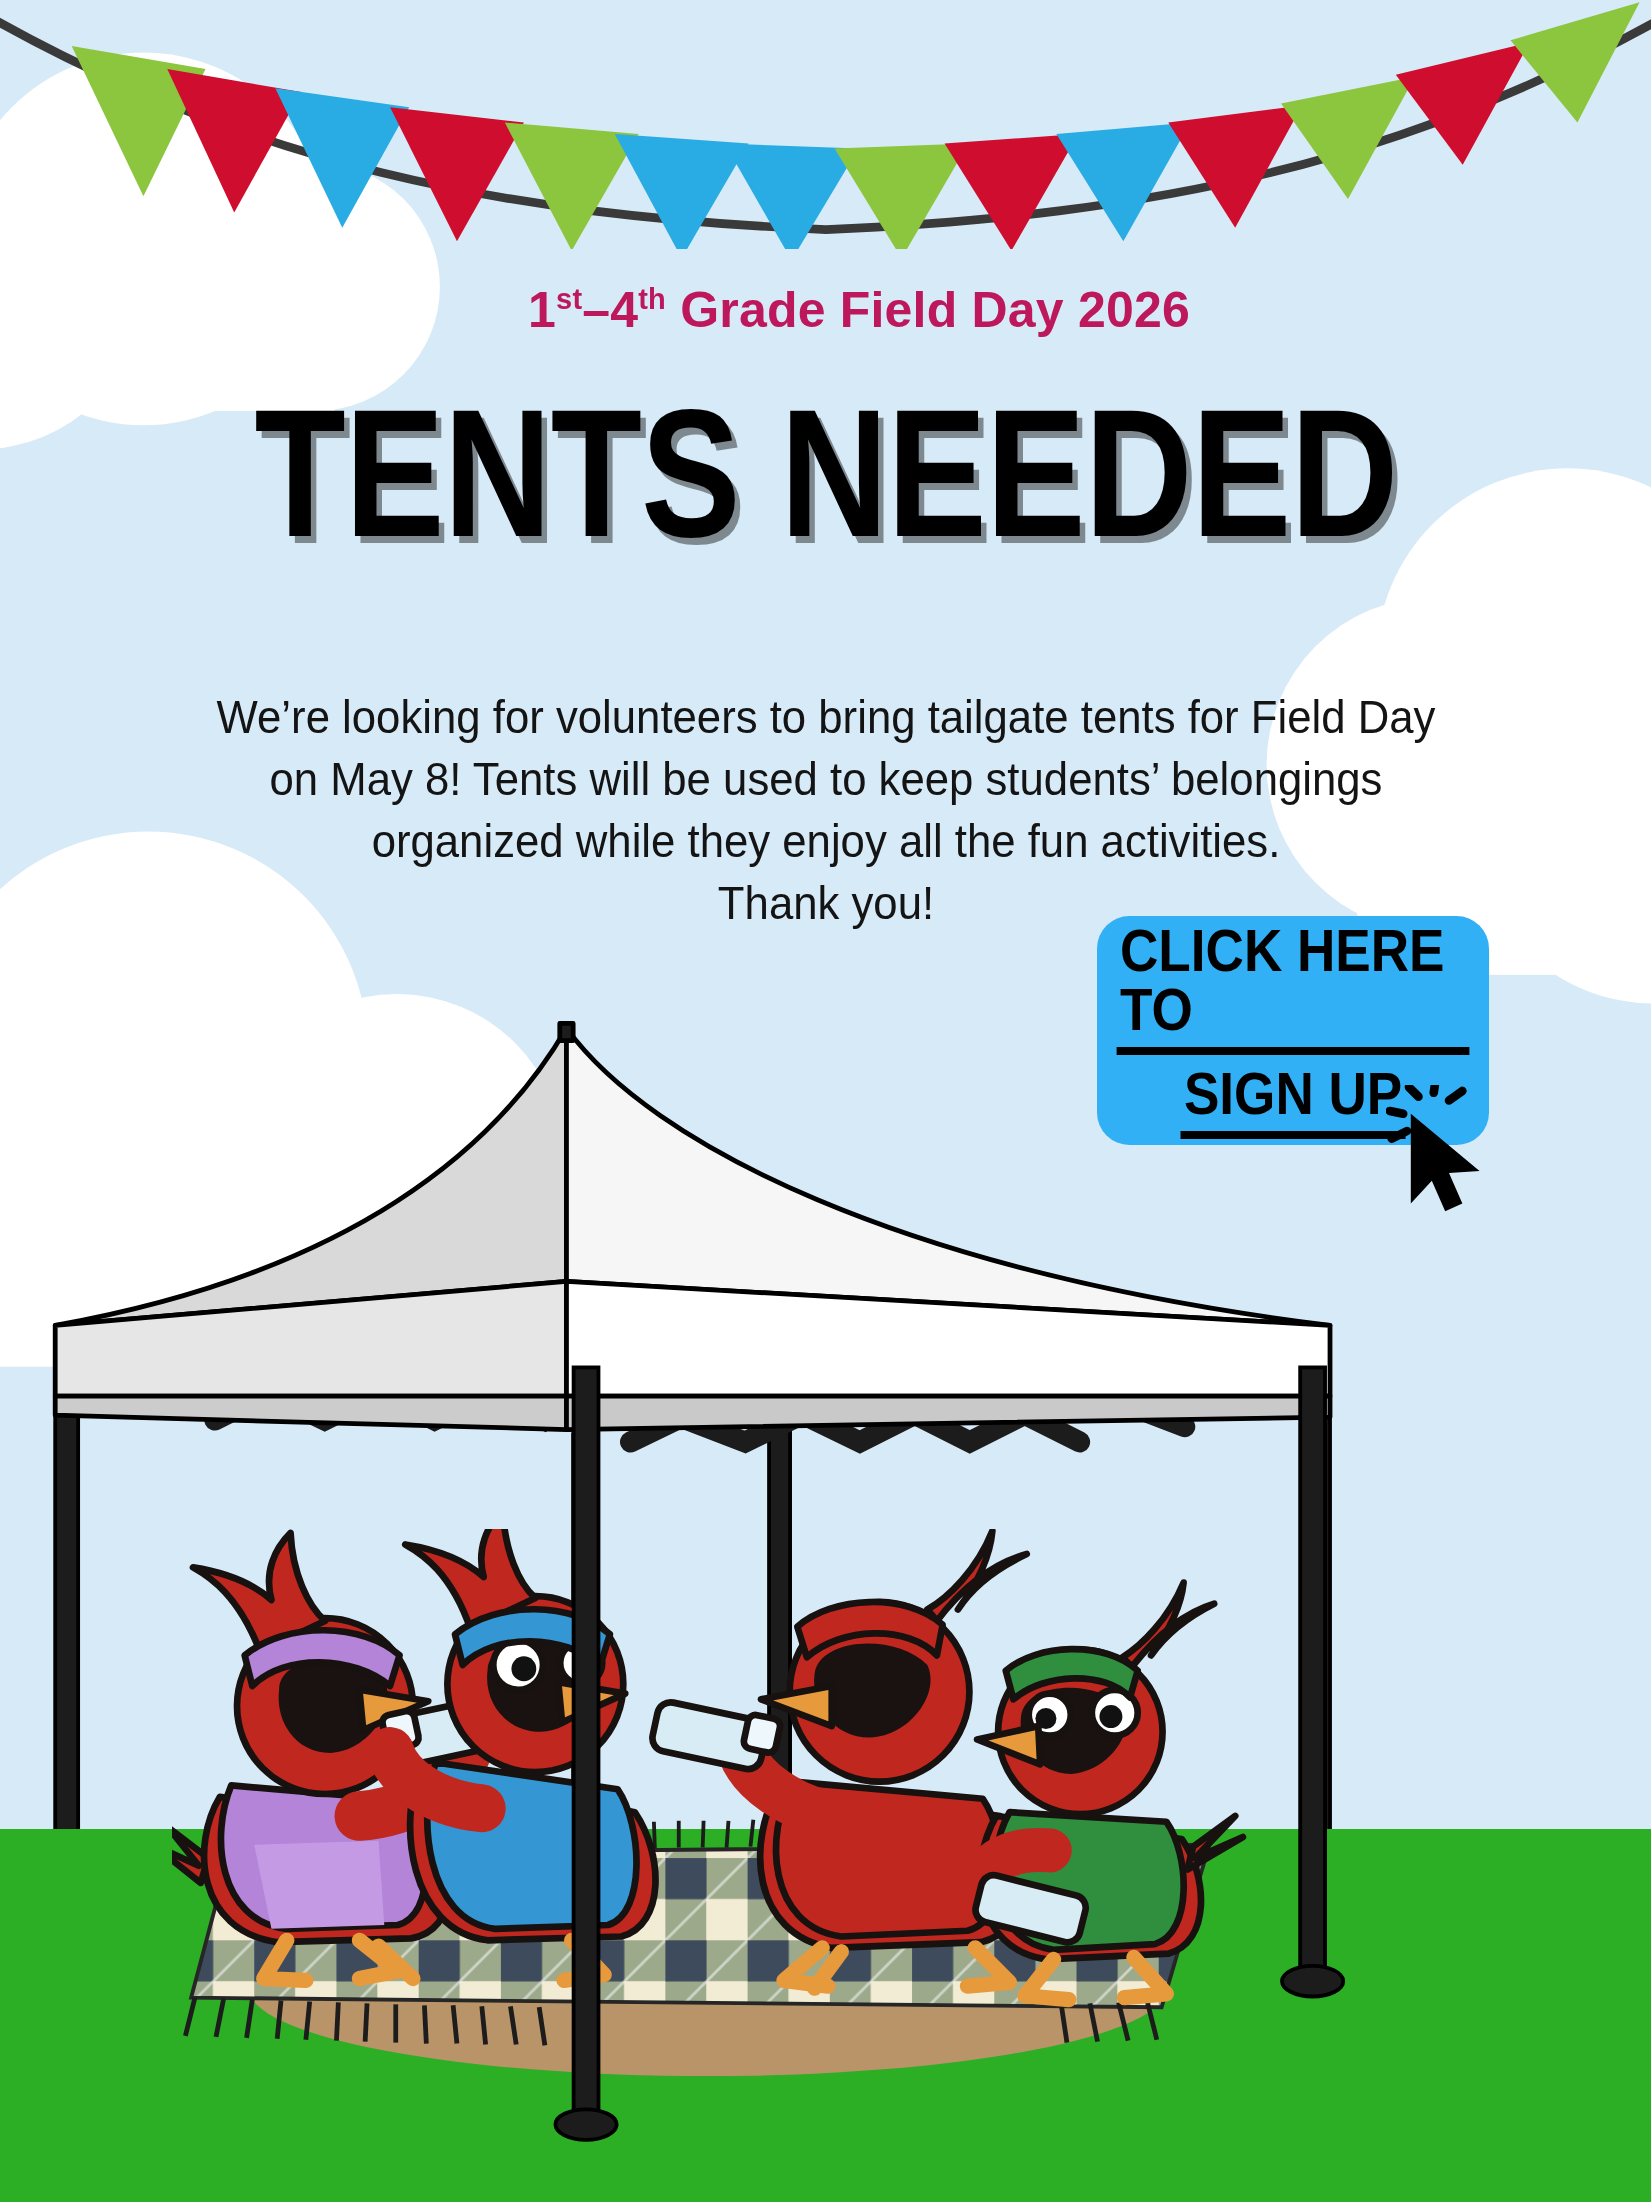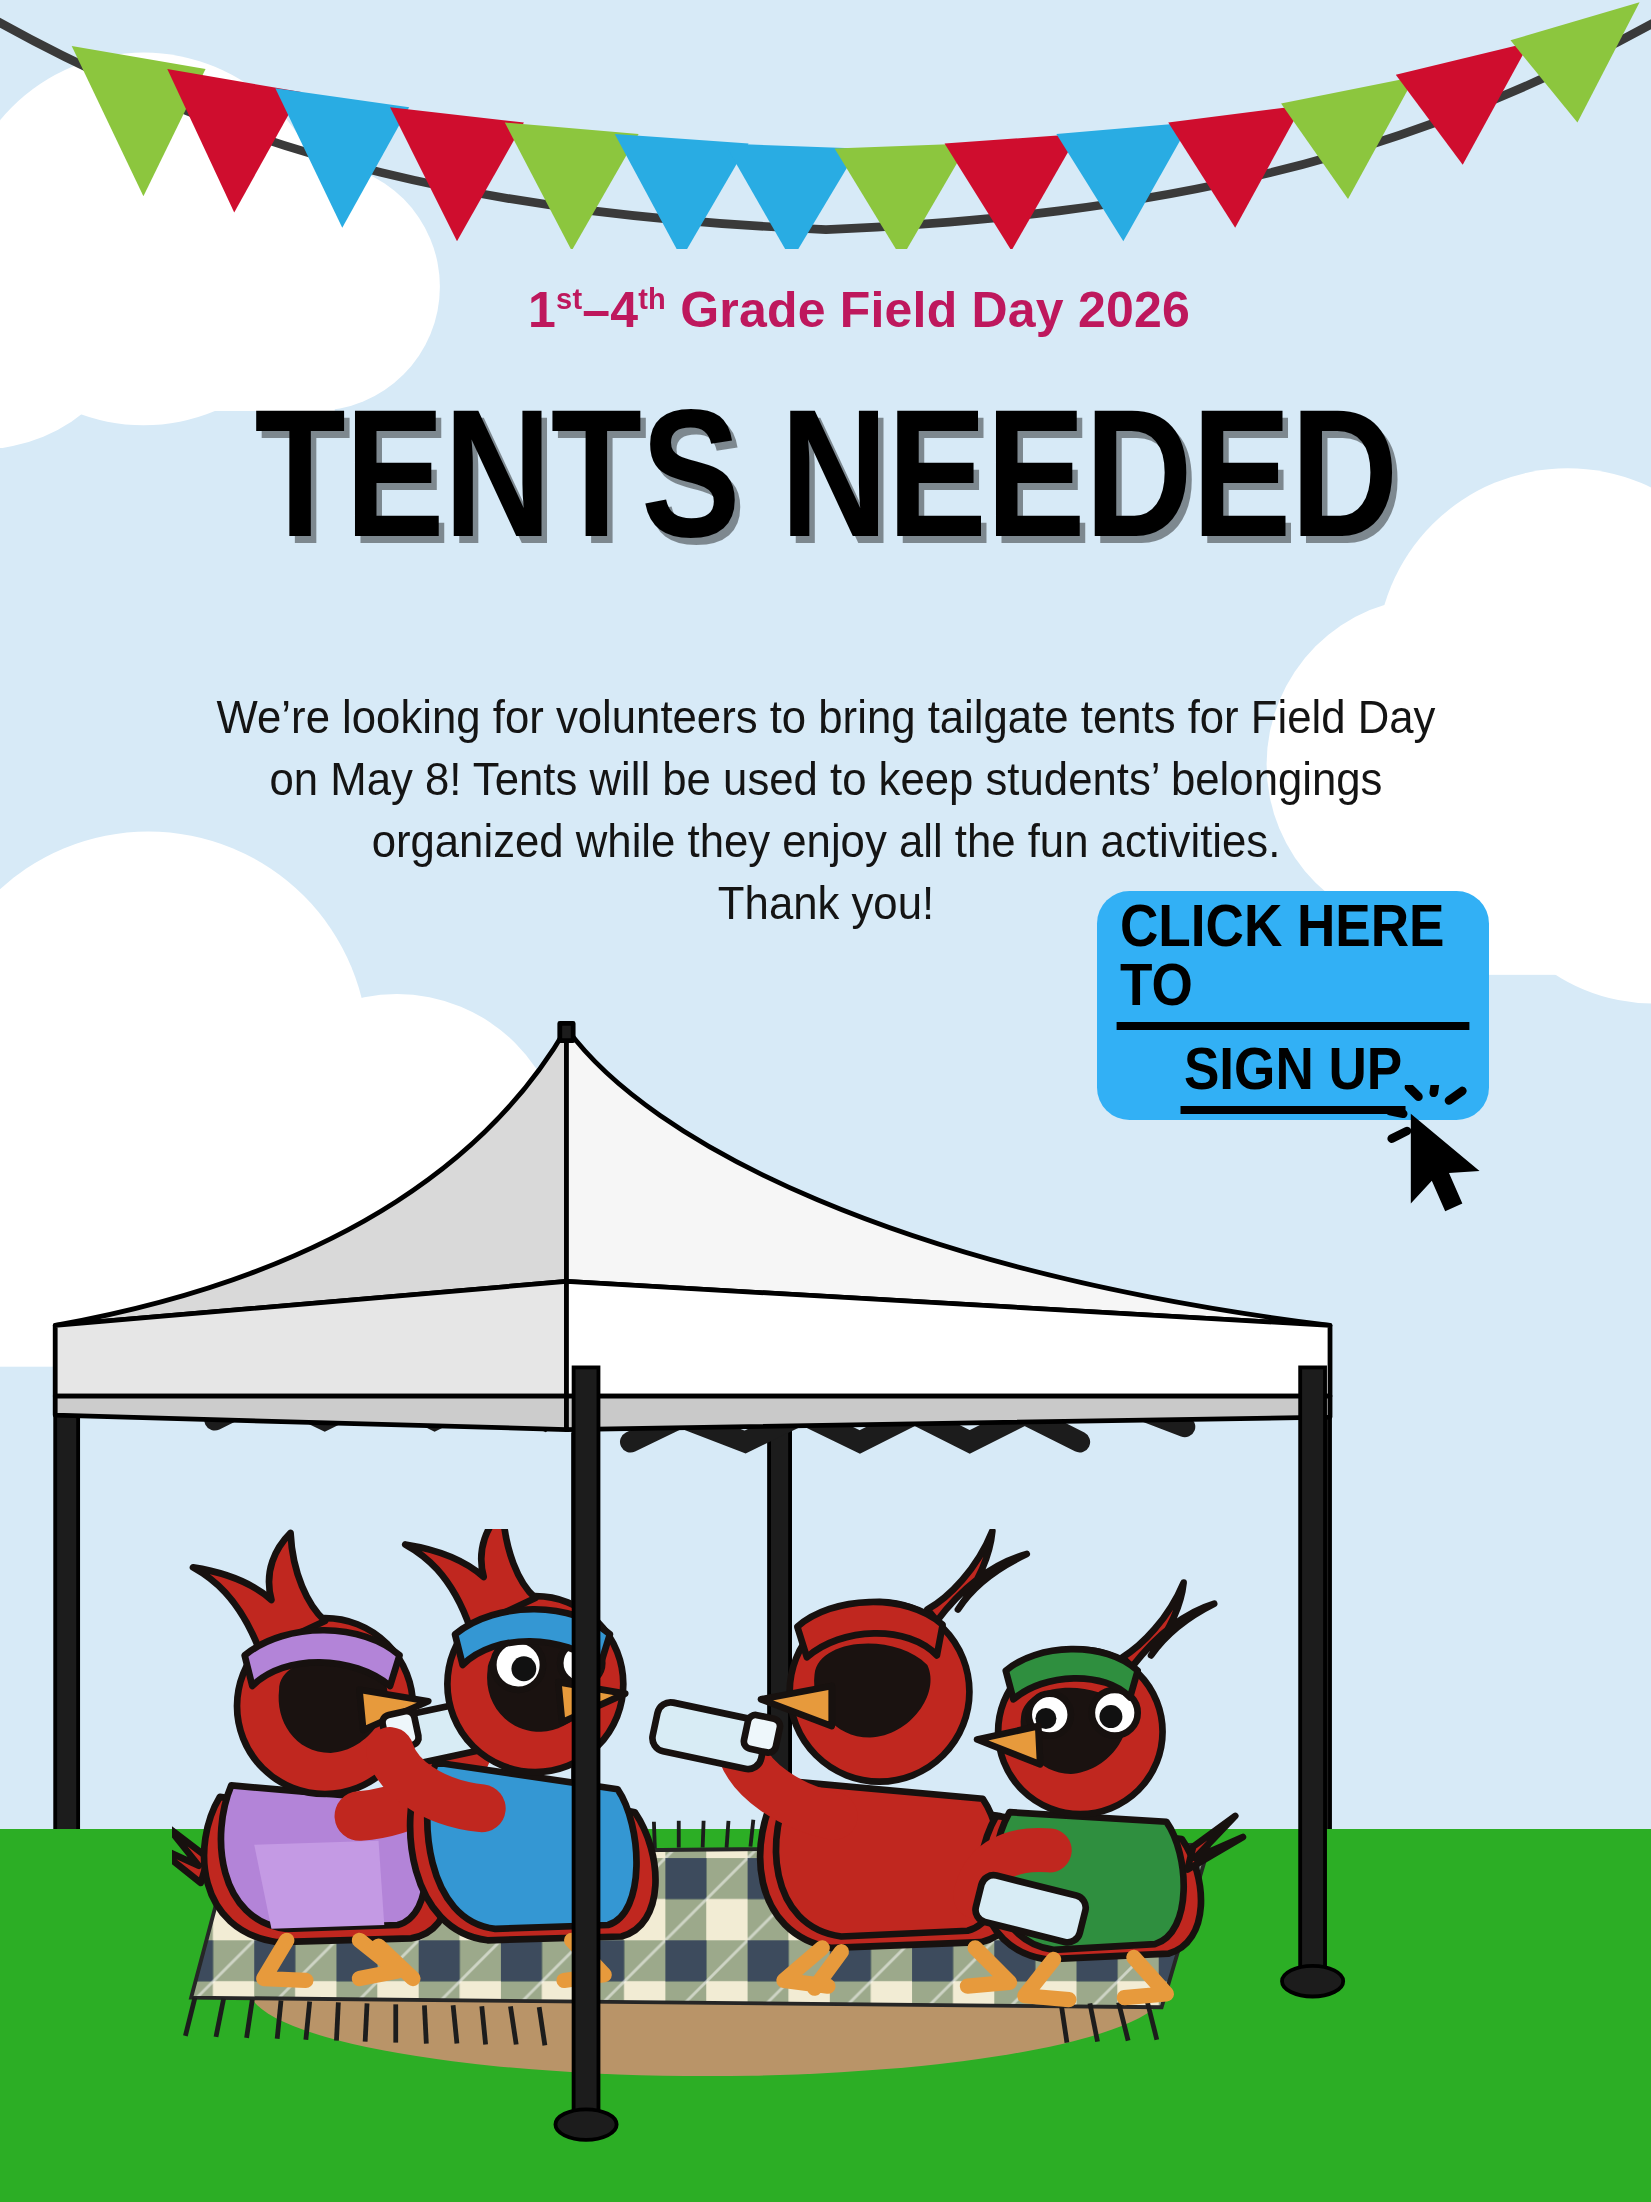--- a/index.html
+++ b/index.html
@@ -39,21 +39,21 @@
   .body-copy{
     position:absolute;left:48px;top:686px;width:1556px;text-align:center;
     font-family:"Liberation Sans Narrow","Liberation Sans",sans-serif;
     font-size:47px;line-height:1.32;color:#141414;
     transform:scaleX(.93);transform-origin:50% 0;
   }
   .body-copy div{white-space:nowrap;}
 
   
   .cta{
-    position:absolute;left:1097px;top:891px;width:392px;height:229px;
+    position:absolute;left:1097px;top:916px;width:392px;height:229px;
     background:#32b0f5;border-radius:32.5px;
     display:flex;flex-direction:column;align-items:center;justify-content:center;
     gap:9.6px;cursor:pointer;
   }
   .cta-line{
     font-family:"Liberation Sans Narrow","Liberation Sans",sans-serif;
     font-weight:bold;font-size:59px;line-height:1;color:#000;
     letter-spacing:0px;
     border-bottom:8.6px solid #000;padding:0 3.8px 7.6px 3.8px;
     transform:scaleX(.9);

